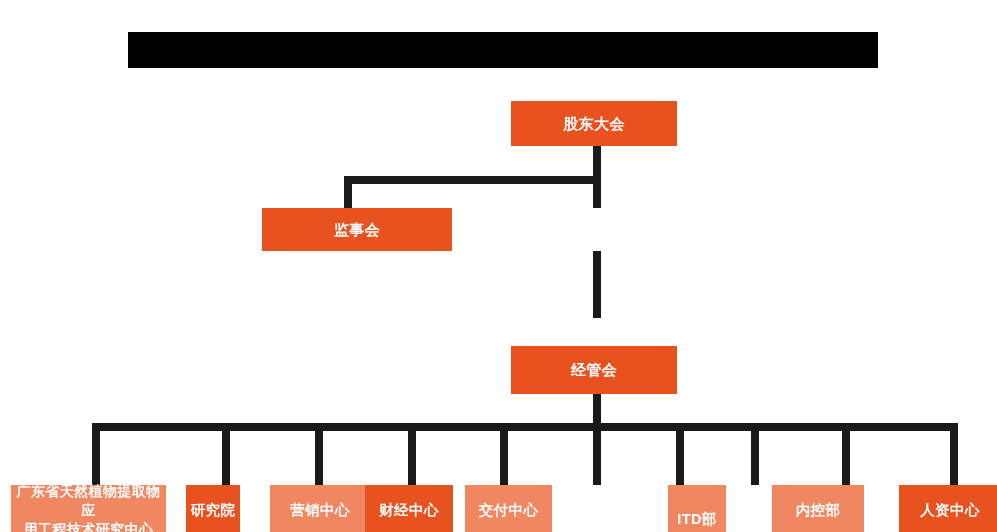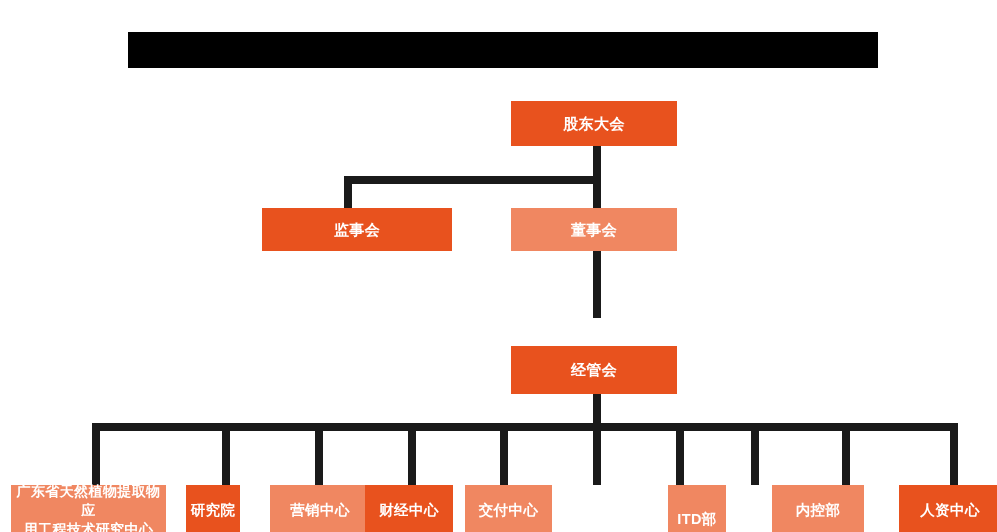--- a/index.html
+++ b/index.html
@@ -94,21 +94,20 @@
   <div class="conn v" style="left:585px; top:415px; height:62px;"></div>
   <div class="conn v" style="left:668px; top:415px; height:62px;"></div>
   <div class="conn v" style="left:743px; top:415px; height:62px;"></div>
   <div class="conn v" style="left:834px; top:415px; height:62px;"></div>
   <div class="conn v" style="left:942px; top:415px; height:62px;"></div>
 
   <div class="org-box level-1 tone-dark" style="left:503px; top:93px; width:166px; height:45px;">股东大会</div>
 
   <div class="org-box level-2 tone-dark" style="left:254px; top:200px; width:190px; height:43px;">监事会</div>
 
-  <div class="org-box level-2 tone-light" style="left:503px; top:200px; width:166px; height:43px;">董事会</div>
 
   <div class="org-box level-3 tone-dark" style="left:503px; top:310px; width:166px; height:48px;margin-top:28px;">经管会</div>
 
   <div class="org-box level-4 compact tone-light" style="left:3px; top:477px; width:155px; height:51px;">广东省天然植物提取物应
 用工程技术研究中心</div>
 
   <div class="org-box level-4 tone-dark" style="left:178px; top:477px; width:54px; height:51px;">研究院</div>
 
   <div class="org-box level-4 tone-light" style="left:262px; top:477px; width:100px; height:51px;">营销中心</div>
 

